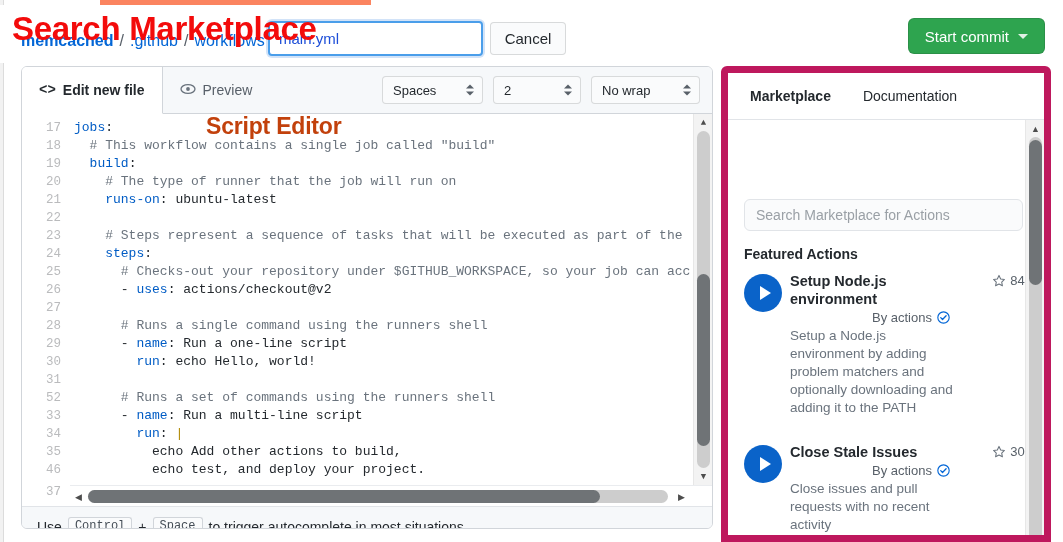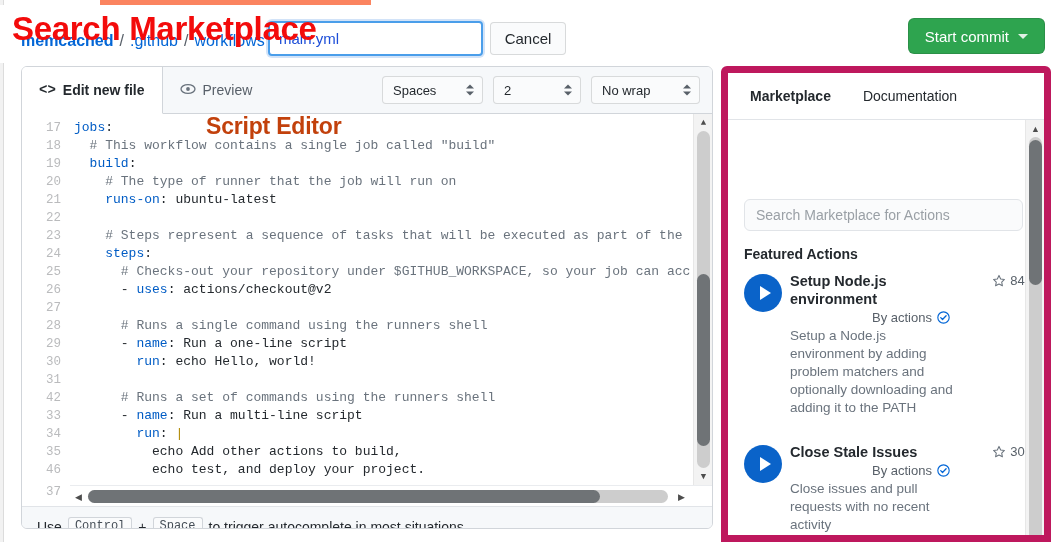--- a/index.html
+++ b/index.html
@@ -503,21 +503,21 @@
         <div>22</div>
         <div>23</div>
         <div>24</div>
         <div>25</div>
         <div>26</div>
         <div>27</div>
         <div>28</div>
         <div>29</div>
         <div>30</div>
         <div>31</div>
-        <div>42</div>
+        <div>52</div>
         <div>33</div>
         <div>34</div>
         <div>35</div>
         <div>46</div>
       </div>
     <div id="code-lines"><div><span class="k">jobs</span><span class="pl">:</span></div><div><span class="cm">  # This workflow contains a single job called "build"</span></div><div><span class="pl">  </span><span class="k">build</span><span class="pl">:</span></div><div><span class="cm">    # The type of runner that the job will run on</span></div><div><span class="pl">    </span><span class="k">runs-on</span><span class="pl">: ubuntu-latest</span></div><div>&nbsp;</div><div><span class="cm">    # Steps represent a sequence of tasks that will be executed as part of the job</span></div><div><span class="pl">    </span><span class="k">steps</span><span class="pl">:</span></div><div><span class="cm">      # Checks-out your repository under $GITHUB_WORKSPACE, so your job can access it</span></div><div><span class="pl">      - </span><span class="k">uses</span><span class="pl">: actions/checkout@v2</span></div><div>&nbsp;</div><div><span class="cm">      # Runs a single command using the runners shell</span></div><div><span class="pl">      - </span><span class="k">name</span><span class="pl">: Run a one-line script</span></div><div><span class="pl">        </span><span class="k">run</span><span class="pl">: echo Hello, world!</span></div><div>&nbsp;</div><div><span class="cm">      # Runs a set of commands using the runners shell</span></div><div><span class="pl">      - </span><span class="k">name</span><span class="pl">: Run a multi-line script</span></div><div><span class="pl">        </span><span class="k">run</span><span class="pl">: </span><span class="pipe">|</span></div><div><span class="pl">          echo Add other actions to build,</span></div><div><span class="pl">          echo test, and deploy your project.</span></div></div>
 
     <div id="code-vscroll">
       <div class="arrow top">▲</div>
       <div class="track"></div>

